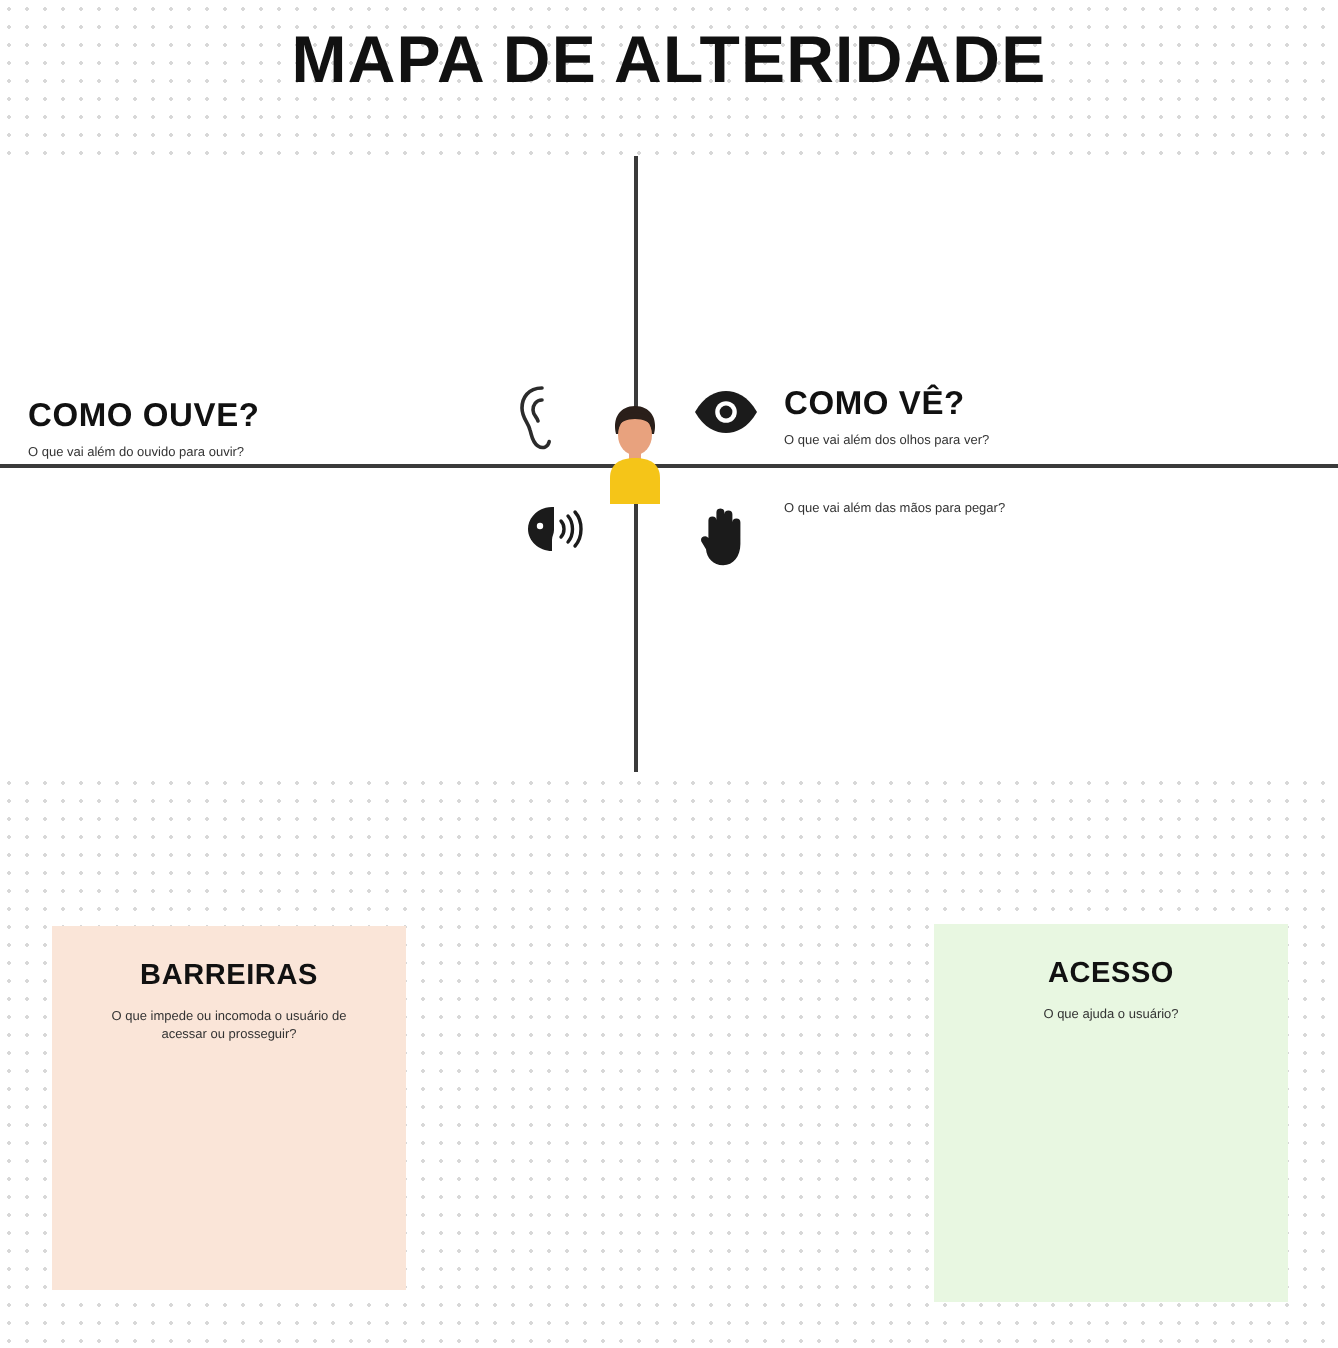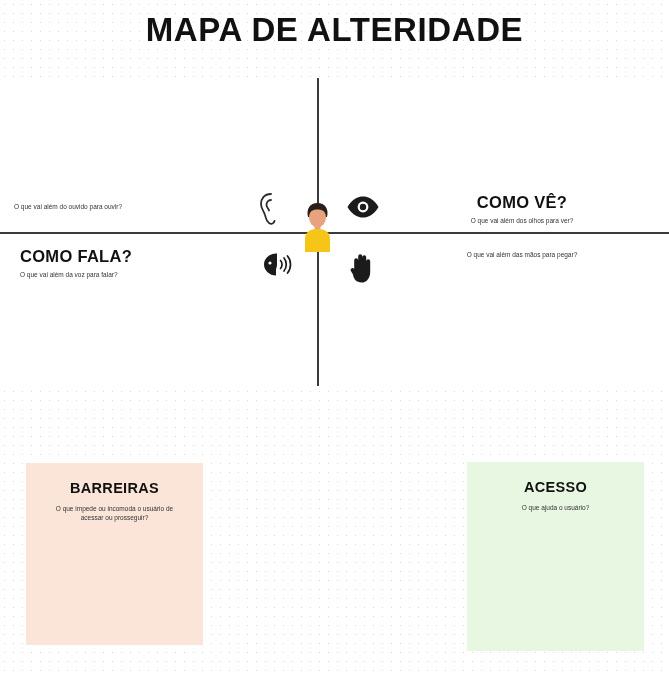--- a/index.html
+++ b/index.html
@@ -96,21 +96,21 @@
   .quad .q-sub {
     font-size: 6.5px;
     color: #333333;
     margin-top: 4px;
     line-height: 9px;
   }
   .quad.left {
     text-align: left;
   }
   .quad.right {
-    text-align: center;
+    text-align: left;
   }
 
   #quad-ouve  { left: 14px;  top: 198px; }
   #quad-ve    { left: 392px; top: 192px; }
   #quad-fala  { left: 20px;  top: 246px; }
   #quad-pega  { left: 392px; top: 246px; }
 
   
   .icon-center {
     position: absolute;
@@ -176,32 +176,29 @@
 <div class="white-band"></div>
 
 <div class="layer">
 
   <div class="title">MAPA DE ALTERIDADE</div>
 
   <div class="v-axis"></div>
   <div class="h-axis"></div>
 
   <div class="quad left" id="quad-ouve">
+    <div class="q-title">COMO OUVE?</div>
     <div class="q-sub">O que vai além do ouvido para ouvir?</div>
   </div>
 
   <div class="quad right" id="quad-ve">
     <div class="q-title">COMO VÊ?</div>
     <div class="q-sub">O que vai além dos olhos para ver?</div>
   </div>
 
-  <div class="quad left" id="quad-fala">
-    <div class="q-title">COMO FALA?</div>
-    <div class="q-sub">O que vai além da voz para falar?</div>
-  </div>
 
   <div class="quad right" id="quad-pega">
     <div class="q-sub">O que vai além das mãos para pegar?</div>
   </div>
 
   <div class="icon-center" id="icon-ear">
     <svg width="26" height="34" viewBox="0 0 26 34">
       <path d="M13 2 C6 2 3 7 3 12 c0 5 3 7 4 11 c1 3 1 6 4 8 c2.6 1.7 5 0.4 5.6 -2.2" fill="none" stroke="#2b2b2b" stroke-width="1.8" stroke-linecap="round"></path>
       <path d="M13 8 c-3 0 -4.5 2.5 -4.5 5 c0 2.5 2 3.5 2.5 5.5" fill="none" stroke="#2b2b2b" stroke-width="1.8" stroke-linecap="round"></path>
     </svg>

